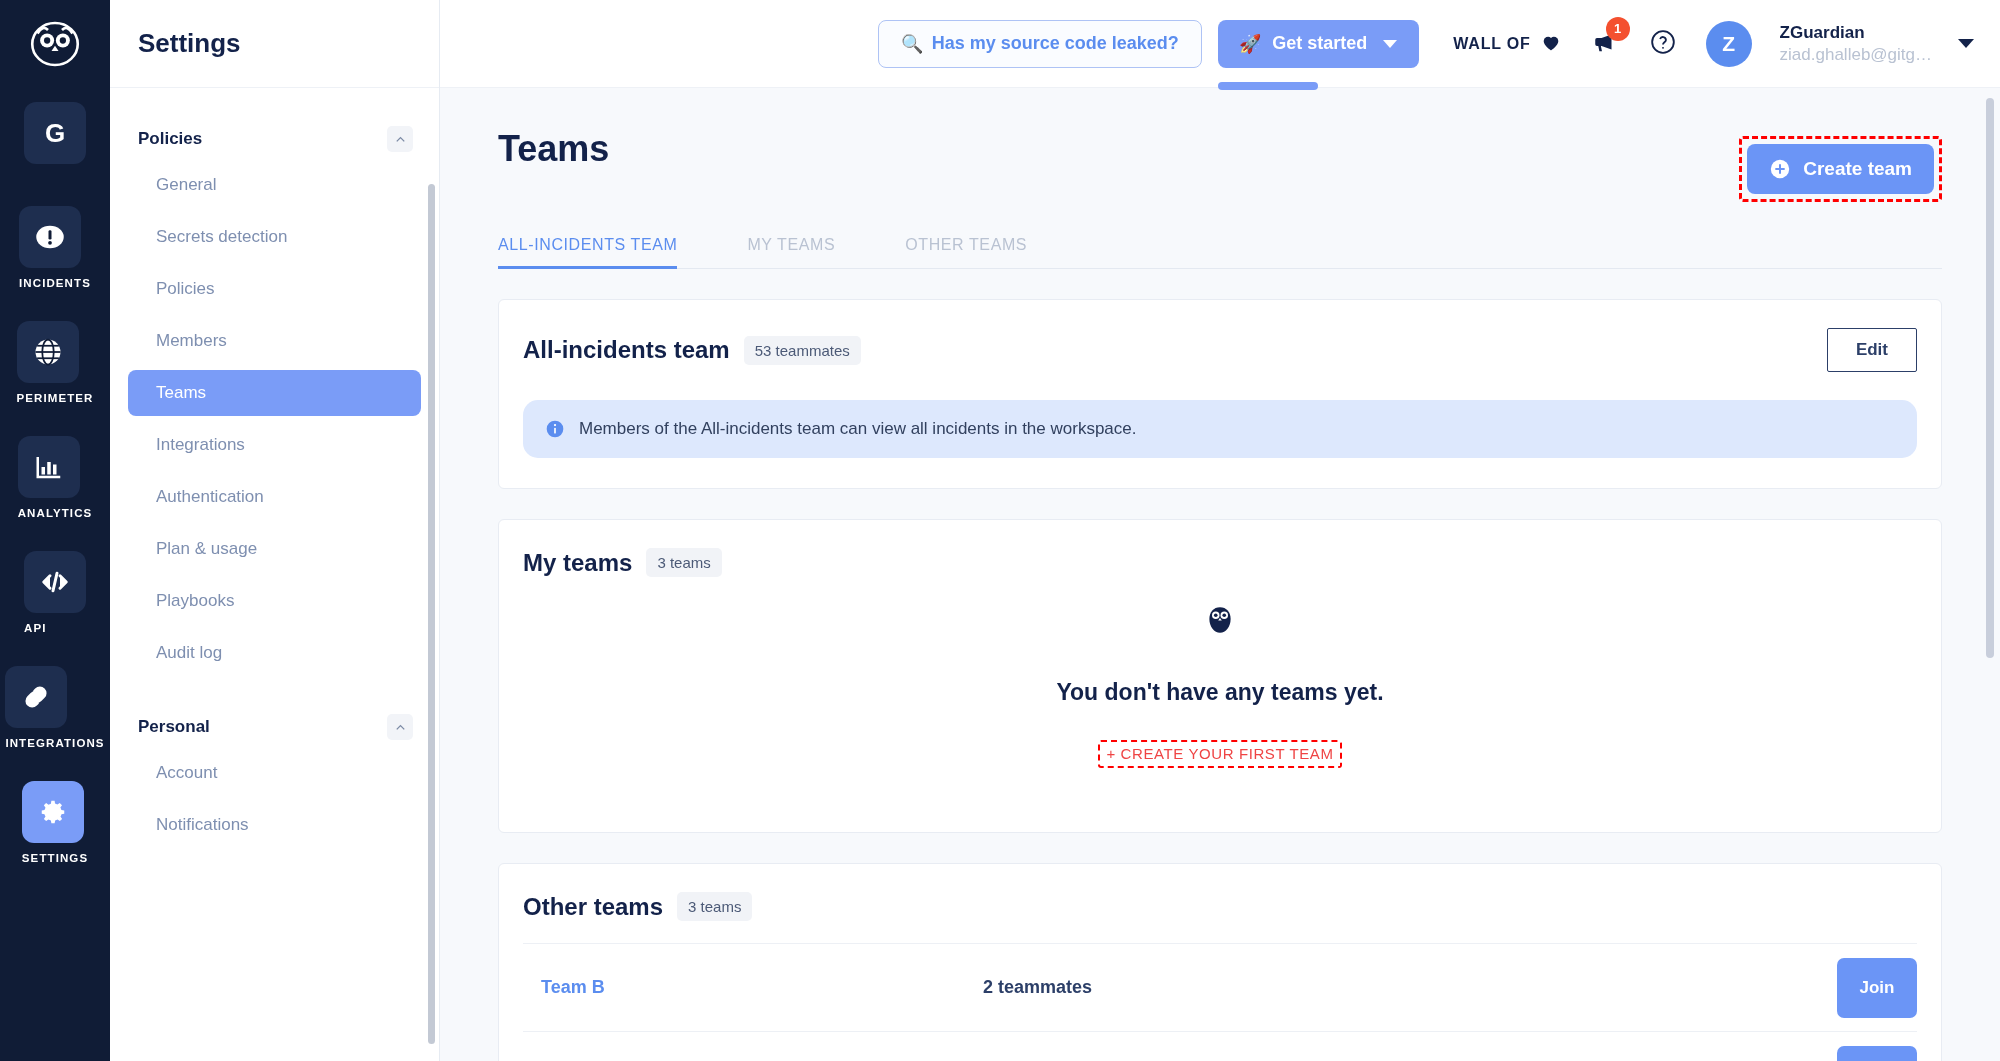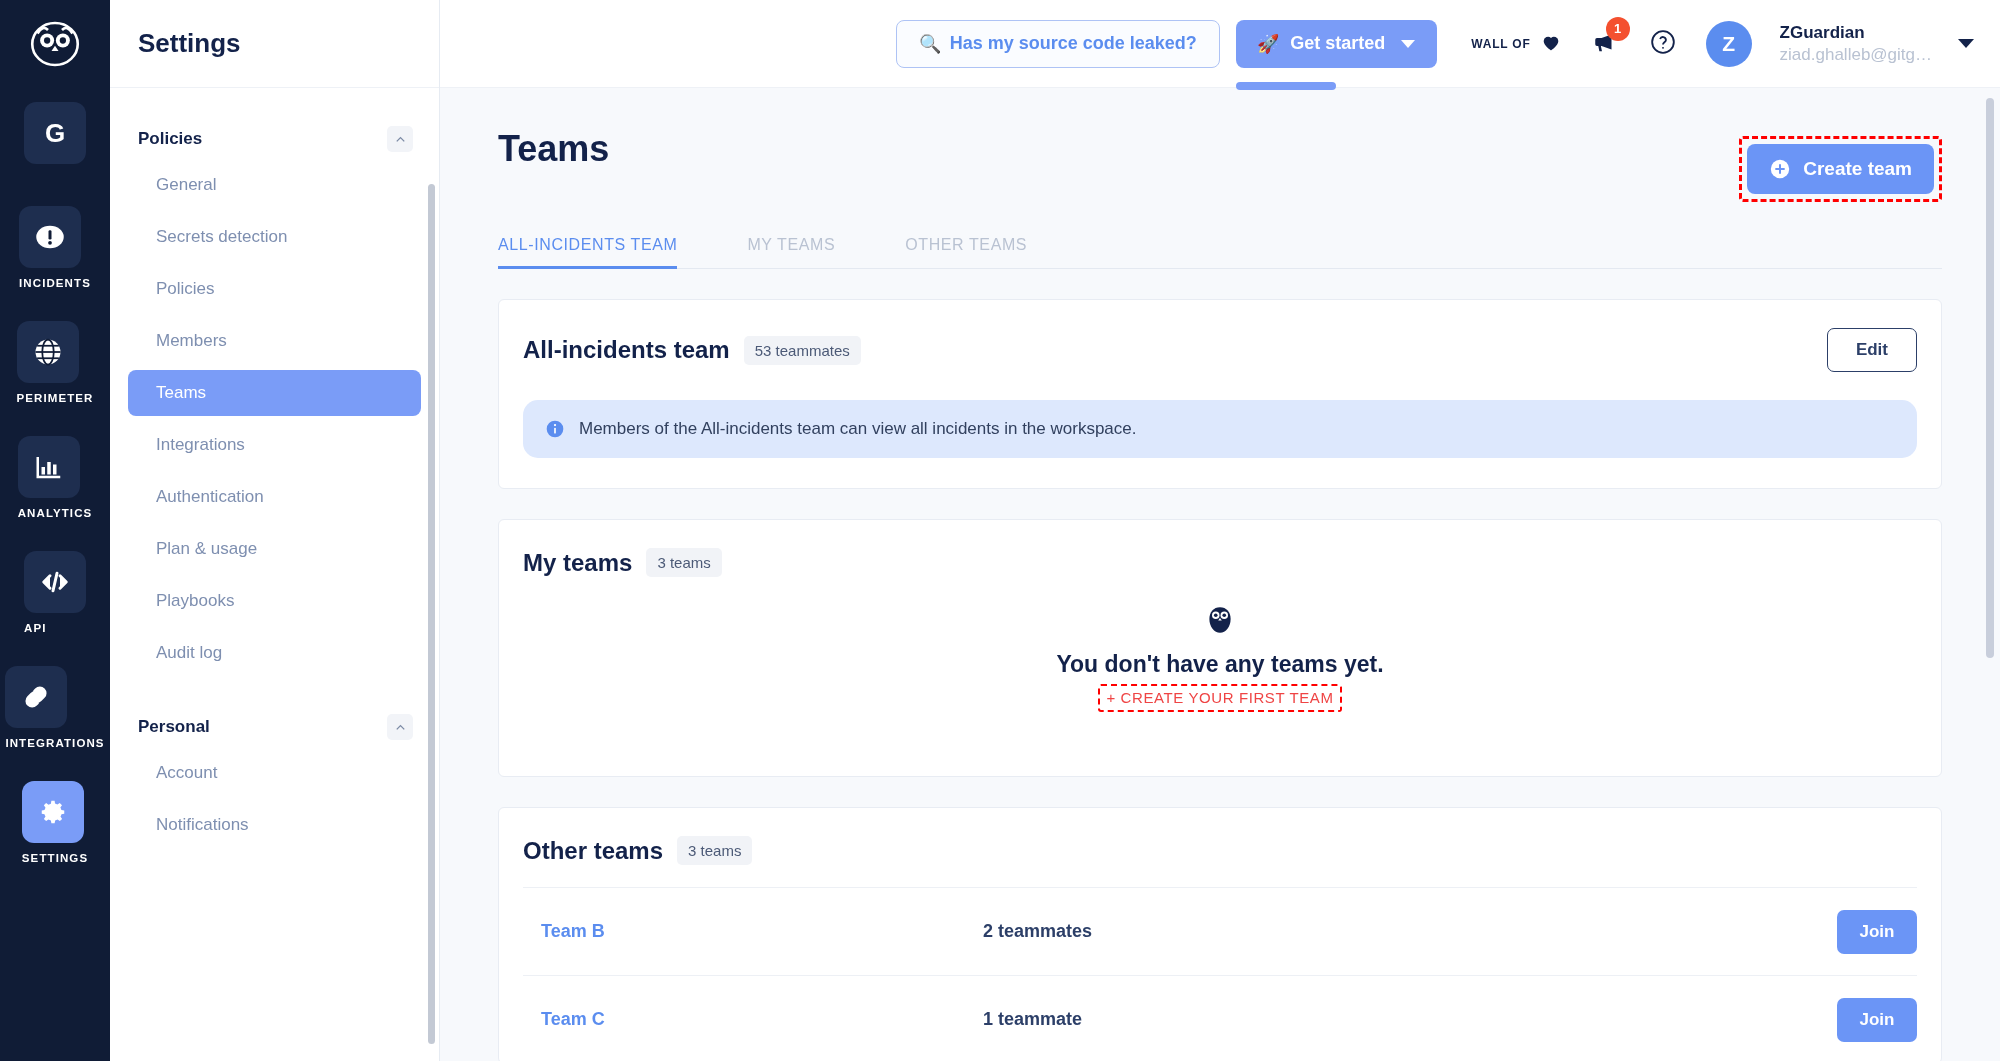--- a/index.html
+++ b/index.html
@@ -92,21 +92,21 @@
     display: flex; align-items: center; gap: 10px; padding: 0 22px;
     color: #ffffff; font-size: 18px; font-weight: bold; cursor: pointer;
   }
   .gs-caret { width:0;height:0;border-left:7px solid transparent;border-right:7px solid transparent;border-top:8px solid #fff; margin-left:6px;}
   .gs-underbar {
     position: absolute; left: 0; bottom: -22px; width: 100px; height: 8px;
     background: #7a9cf7; border-radius: 4px;
   }
   .wall-of {
     display: flex; align-items: center; gap: 9px; margin-left: 34px;
-    color: #13224a; font-size: 12px; font-weight: bold; letter-spacing: .8px;
+    color: #13224a; font-size: 16px; font-weight: bold; letter-spacing: .8px;
     cursor: pointer;
   }
   .wall-of svg { width: 22px; height: 22px; fill: #13224a; }
   .megaphone { position: relative; margin-left: 30px; cursor: pointer; }
   .megaphone svg { width: 26px; height: 26px; fill: #13224a; }
   .badge {
     position: absolute; top: -12px; right: -12px; width: 24px; height: 24px;
     background: #f4502f; color: #fff; border-radius: 50%; font-size: 13px;
     display: flex; align-items: center; justify-content: center; font-weight: bold;
   }
@@ -154,47 +154,47 @@
     margin-top: 30px; padding: 28px 24px 30px 24px;
   }
   .card-head { display: flex; align-items: center; justify-content: space-between; }
   .card-title-row { display: flex; align-items: center; gap: 14px; }
   .card-title { font-size: 24px; color: #13224a; font-weight: bold; }
   .pill {
     background: #f1f3f7; color: #4c5a77; font-size: 15px;
     padding: 6px 11px; border-radius: 5px;
   }
   .edit-btn {
-    height: 44px; padding: 0 28px; border-radius: 7px; background: #fff;
+    height: 44px; padding: 0 28px; border-radius: 2px; background: #fff;
     border: 1px solid #2c3f68; color: #2c3f68; font-size: 17px; font-weight: bold;
     cursor: pointer;
   }
   .info-banner {
     margin-top: 28px; background: #dde8fd; border-radius: 15px;
     display: flex; align-items: center; gap: 14px; padding: 19px 22px;
   }
   .info-ico { width: 20px; height: 20px; flex: none; }
   .info-text { font-size: 17px; color: #32415f; }
 
-  .empty-wrap { display: flex; flex-direction: column; align-items: center; padding: 26px 0 34px 0; }
+  .empty-wrap { display: flex; flex-direction: column; align-items: center; padding: 26px 0 34px 0; gap: 28px; }
   .empty-owl svg { width: 34px; height: 34px; }
   .empty-title { font-size: 23px; color: #13224a; font-weight: bold; margin-top: 10px; }
   .first-team-hl { border: 2px dashed #ff0000; padding: 3px 6px; margin-top: 6px; border-radius: 3px; }
   .first-team-link { font-size: 15px; color: #ef4444; letter-spacing: .6px; cursor: pointer; font-weight: 500; }
 
   .team-row {
     display: flex; align-items: center; border-top: 1px solid #edf0f5;
     height: 88px;
     gap: 30px;
   }
   .team-rows { margin-top: 22px; }
   .team-name { width: 430px; padding-left: 18px; font-size: 18px; color: #5b8def; font-weight: bold; cursor: pointer; }
   .team-count { flex: 1; font-size: 18px; color: #2c3f68; font-weight: bold; }
   .join-btn {
-    height: 44px; width: 80px; border-radius: 7px; background: #6b95f6;
+    height: 60px; width: 80px; border-radius: 7px; background: #6b95f6;
     border: none; color: #fff; font-size: 17px; font-weight: bold; cursor: pointer;
   }
   .content-scrollbar {
     position: absolute; right: 6px; top: 10px; width: 8px; height: 560px;
     background: #c8cedb; border-radius: 4px;
   }
 </style>
 </head>
 <body>
 

